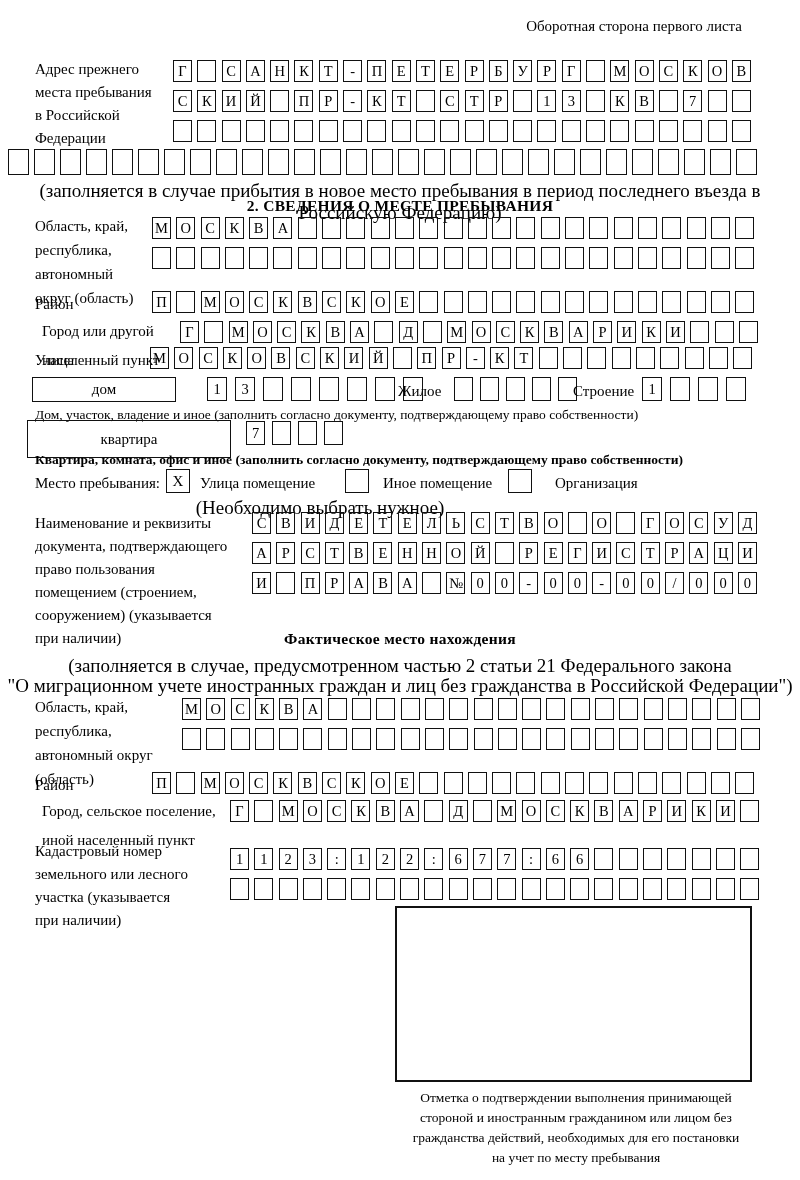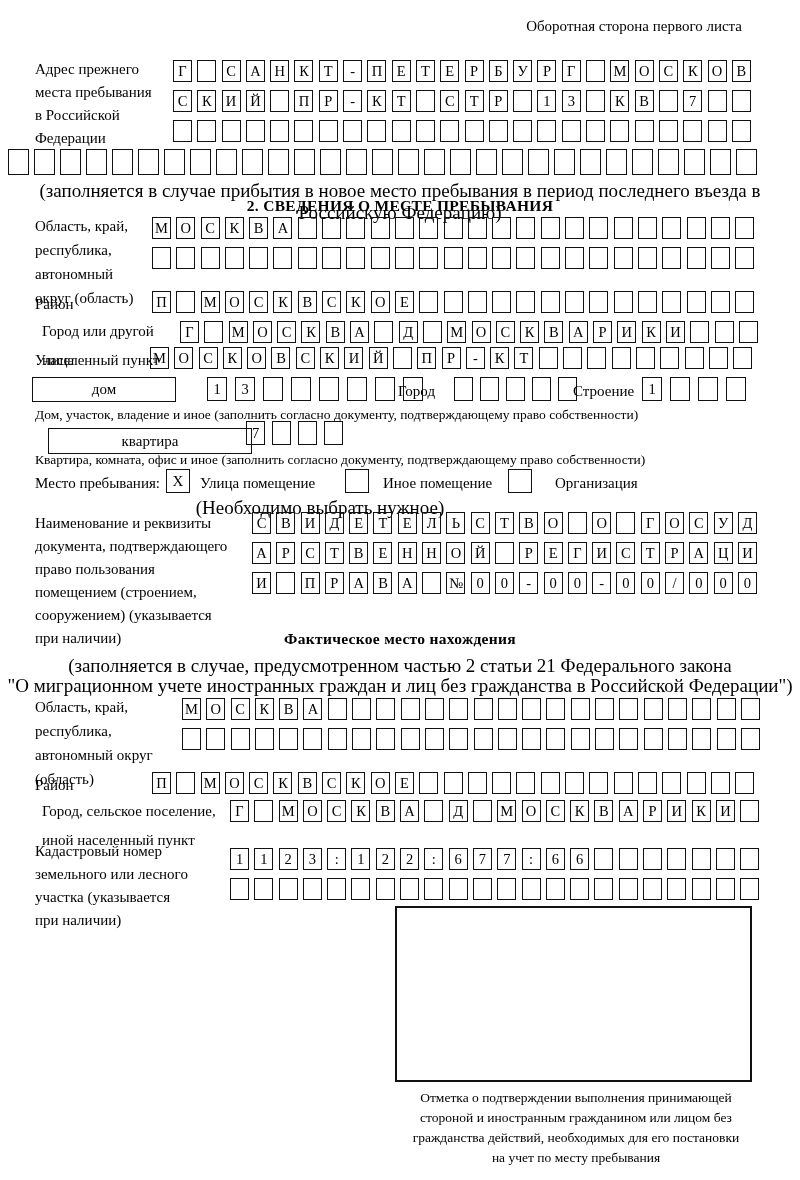--- a/index.html
+++ b/index.html
@@ -315,45 +315,45 @@
 <div class="abs row sp8" style="left:207px; top:377px;">
     <span class="cbox">1</span>
     <span class="cbox">3</span>
     <span class="cbox"></span>
     <span class="cbox"></span>
     <span class="cbox"></span>
     <span class="cbox"></span>
     <span class="cbox"></span>
     <span class="cbox"></span>
   </div>
-<div class="abs lbl" style="left:398px; top:380px;">Город</div>
+<div class="abs lbl" style="left:398px; top:380px;">Жилое</div>
 <div class="abs row sp7" style="left:454px; top:377px;">
     <span class="cbox"></span>
     <span class="cbox"></span>
     <span class="cbox"></span>
     <span class="cbox"></span>
     <span class="cbox"></span>
   </div>
 <div class="abs lbl" style="left:573px; top:380px;">Строение</div>
 <div class="abs row sp8" style="left:642px; top:377px;">
     <span class="cbox">1</span>
     <span class="cbox"></span>
     <span class="cbox"></span>
     <span class="cbox"></span>
   </div>
 <div class="abs cap" style="left:35px; top:407px;">Дом, участок, владение и иное (заполнить согласно документу, подтверждающему право собственности)</div>
 
-<div class="abs widebox" style="left:48px; top:420px; width:204px; height:26px;margin-top:8px;">квартира</div>
+<div class="abs widebox" style="left:27px; top:420px; width:204px; height:38px;">квартира</div>
 <div class="abs row sp7" style="left:246px; top:421px;">
     <span class="cbox">7</span>
     <span class="cbox"></span>
     <span class="cbox"></span>
     <span class="cbox"></span>
   </div>
-<div class="abs cap" style="left:35px; top:452px;">Квартира, комната, офис и иное (заполнить согласно документу, подтверждающему право собственности)</div>
+<div class="abs cap" style="left:35px; top:452px;font-weight:bold;">Квартира, комната, офис и иное (заполнить согласно документу, подтверждающему право собственности)</div>
 
 <div class="abs lbl" style="left:35px; top:472px;">Место пребывания:</div>
 <div class="abs chk" style="left:166px; top:469px;">X</div>
 <div class="abs lbl" style="left:200px; top:472px;">Улица помещение</div>
 <div class="abs chk" style="left:345px; top:469px;"></div>
 <div class="abs lbl" style="left:383px; top:472px;">Иное помещение</div>
 <div class="abs chk" style="left:508px; top:469px;"></div>
 <div class="abs lbl" style="left:555px; top:472px;">Организация</div>
 <div class="abs note" style="left:160px; top:497px; width:320px; text-align:center;">(Необходимо выбрать нужное)</div>
 

